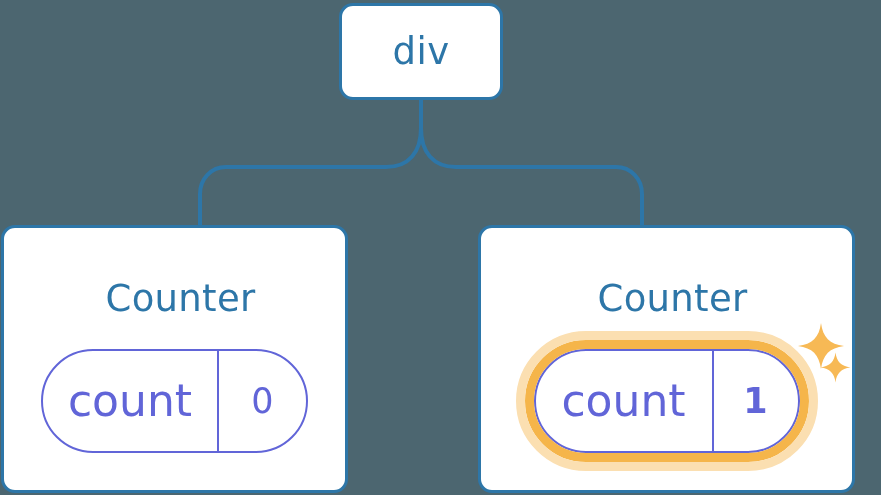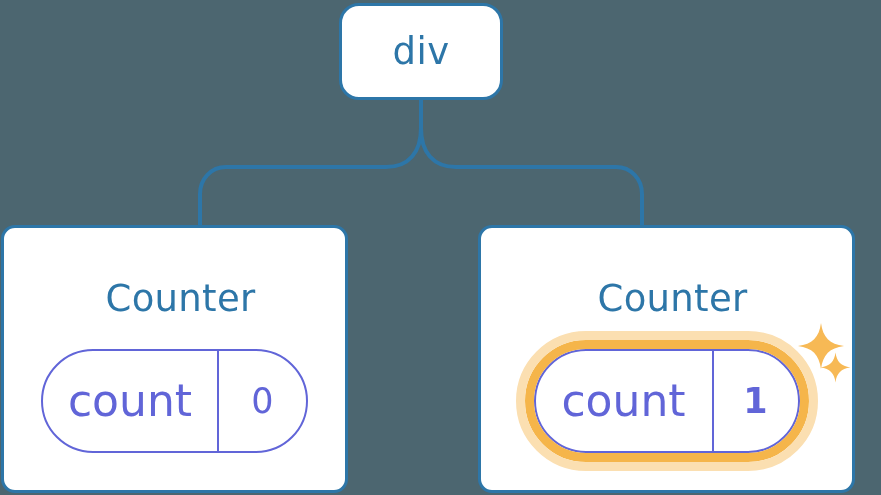--- a/index.html
+++ b/index.html
@@ -30,21 +30,21 @@
   
   .node-root {
     position: absolute;
     left: 339px;
     top: 3px;
     width: 164px;
     height: 97px;
     box-sizing: border-box;
     background: #ffffff;
     border: 3px solid #2d76a8;
-    border-radius: 20px;
+    border-radius: 14px;
     display: flex;
     align-items: center;
     justify-content: center;
     z-index: 3;
   }
   .node-root-label {
     font-size: 37px;
     color: #2d76a8;
     letter-spacing: 0.5px;
     line-height: 1;

